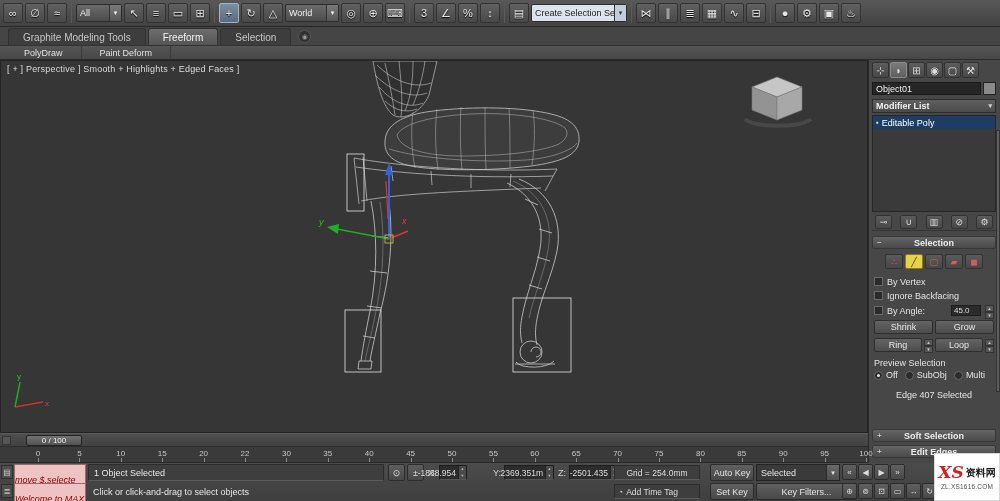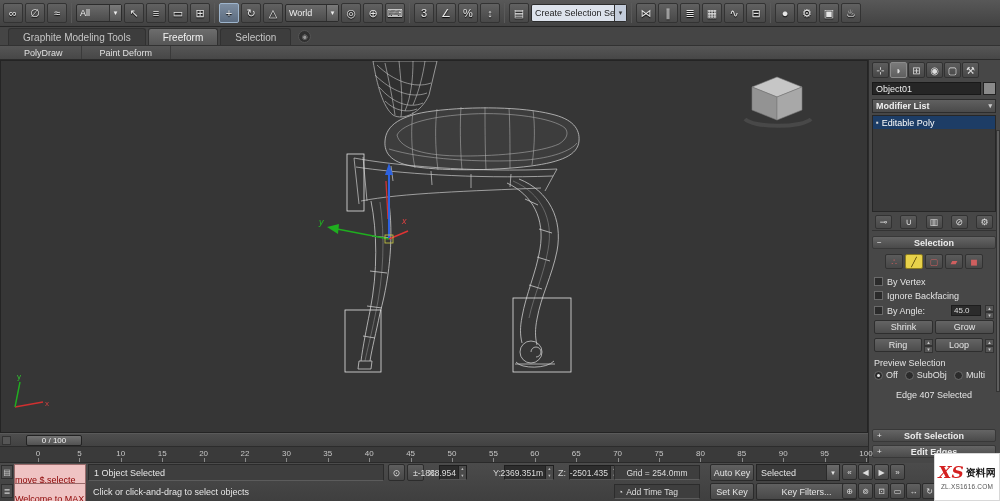--- a/index.html
+++ b/index.html
@@ -75,21 +75,21 @@
   .time-slider{position:absolute;left:26px;top:1px;width:56px;height:11px;background:linear-gradient(#737373,#525252);border:1px solid #222;border-radius:2px;font-size:8px;display:flex;align-items:center;justify-content:center;color:#f0f0f0;}
   .ruler{position:absolute;left:0;top:447px;width:868px;height:16px;background:#3a3a3a;border-bottom:1px solid #2a2a2a;}
   .tick-label{position:absolute;top:2px;width:16px;text-align:center;font-size:8px;color:#c6c6c6;}
   .tick-line{position:absolute;bottom:0;width:1px;height:4px;background:#8a8a8a;}
 
   
   .statusbar{position:absolute;left:0;top:463px;width:1000px;height:38px;background:linear-gradient(#4b4b4b,#3f3f3f);}
   .sb-row{position:absolute;left:0;width:1000px;height:19px;}
   .sb-row1{top:0;} .sb-row2{top:19px;}
   .mini-icon{position:absolute;left:1px;top:2px;width:12px;height:14px;display:flex;align-items:center;justify-content:center;font-size:8px;color:#ccc;background:#4e4e4e;border:1px solid #2e2e2e;}
-  .macro-box{position:absolute;left:14px;top:1px;width:72px;height:31px;background:#efc3c3;border:1px solid #996a6a;color:#8b0000;font-size:9px;display:flex;align-items:center;padding:0 0;white-space:nowrap;overflow:hidden;}
+  .macro-box{position:absolute;left:14px;top:1px;width:72px;height:31px;background:#efc3c3;border:1px solid #996a6a;color:#8b0000;font-size:9px;display:flex;align-items:center;padding:0 0;white-space:nowrap;overflow:hidden;font-style:italic;}
   .sunken{background:#3e3e3e;border:1px solid #2c2c2c;border-bottom-color:#5c5c5c;}
   .sel-status-box{position:absolute;left:88px;top:1px;width:296px;height:17px;display:flex;align-items:center;padding:0 5px;font-size:9px;color:#e6e6e6;}
   .sb-icon-sq{position:absolute;top:1px;width:17px;height:17px;display:flex;align-items:center;justify-content:center;font-size:9px;color:#ddd;background:linear-gradient(#5e5e5e,#474747);border:1px solid #2c2c2c;border-radius:2px;}
   .sb-label{position:absolute;top:5px;font-size:9px;color:#cfcfcf;}
   .sb-field{position:absolute;top:2px;height:15px;background:#2c2c2c;border:1px solid #1e1e1e;border-bottom-color:#555;color:#ddd;font-size:8.5px;display:flex;align-items:center;justify-content:flex-end;padding-right:10px;}
   .fld-spin{position:absolute;right:0;top:0;bottom:0;width:8px;background:#4a4a4a;border-left:1px solid #222;display:flex;flex-direction:column;}
   .fld-spin span{flex:1;font-size:4.5px;line-height:6px;text-align:center;color:#bbb;}
   .grid-box{position:absolute;left:614px;top:2px;width:86px;height:15px;display:flex;align-items:center;justify-content:center;font-size:8.5px;color:#ddd;}
   .timetag-box{position:absolute;left:614px;top:2px;width:86px;height:15px;display:flex;align-items:center;gap:3px;padding:0 3px;font-size:8.5px;color:#ddd;}
   .sb-btn{position:absolute;top:1px;height:17px;background:linear-gradient(#606060,#484848);border:1px solid #2b2b2b;border-radius:2px;color:#e4e4e4;font-size:9px;display:flex;align-items:center;justify-content:center;}
@@ -164,20 +164,21 @@
     <div class="ribbon-tab ribbon-tab-active">Freeform</div>
     <div class="ribbon-tab">Selection</div>
     <div class="ribbon-circle">◉</div>
   </div>
 <div class="ribbon-panels">
     <div class="ribbon-panel-btn">PolyDraw</div>
     <div class="ribbon-panel-btn">Paint Deform</div>
   </div>
 
 <div class="viewport">
+  <div class="vp-label">[ + ] Perspective ] Smooth + Highlights + Edged Faces ]</div>
   <svg viewBox="0 0 868 373">
     <g fill="none" stroke="#c4c4c4" stroke-width="0.8">
       <path fill="#303030" stroke="#b0b0b0" d="M372,0 L436,0 L428,34 C420,52 402,60 392,54 C382,46 376,24 372,0 Z"></path>
       <g stroke="#c8c8c8" stroke-width="0.6">
         <path d="M376,4 C392,20 414,28 430,22"></path>
         <path d="M374,14 C390,30 410,38 426,32"></path>
         <path d="M378,26 C392,42 408,48 422,42"></path>
         <path d="M384,40 C394,50 406,52 416,48"></path>
         <path d="M384,2 C388,20 392,40 394,54"></path>
         <path d="M398,0 C400,20 402,40 400,56"></path>

